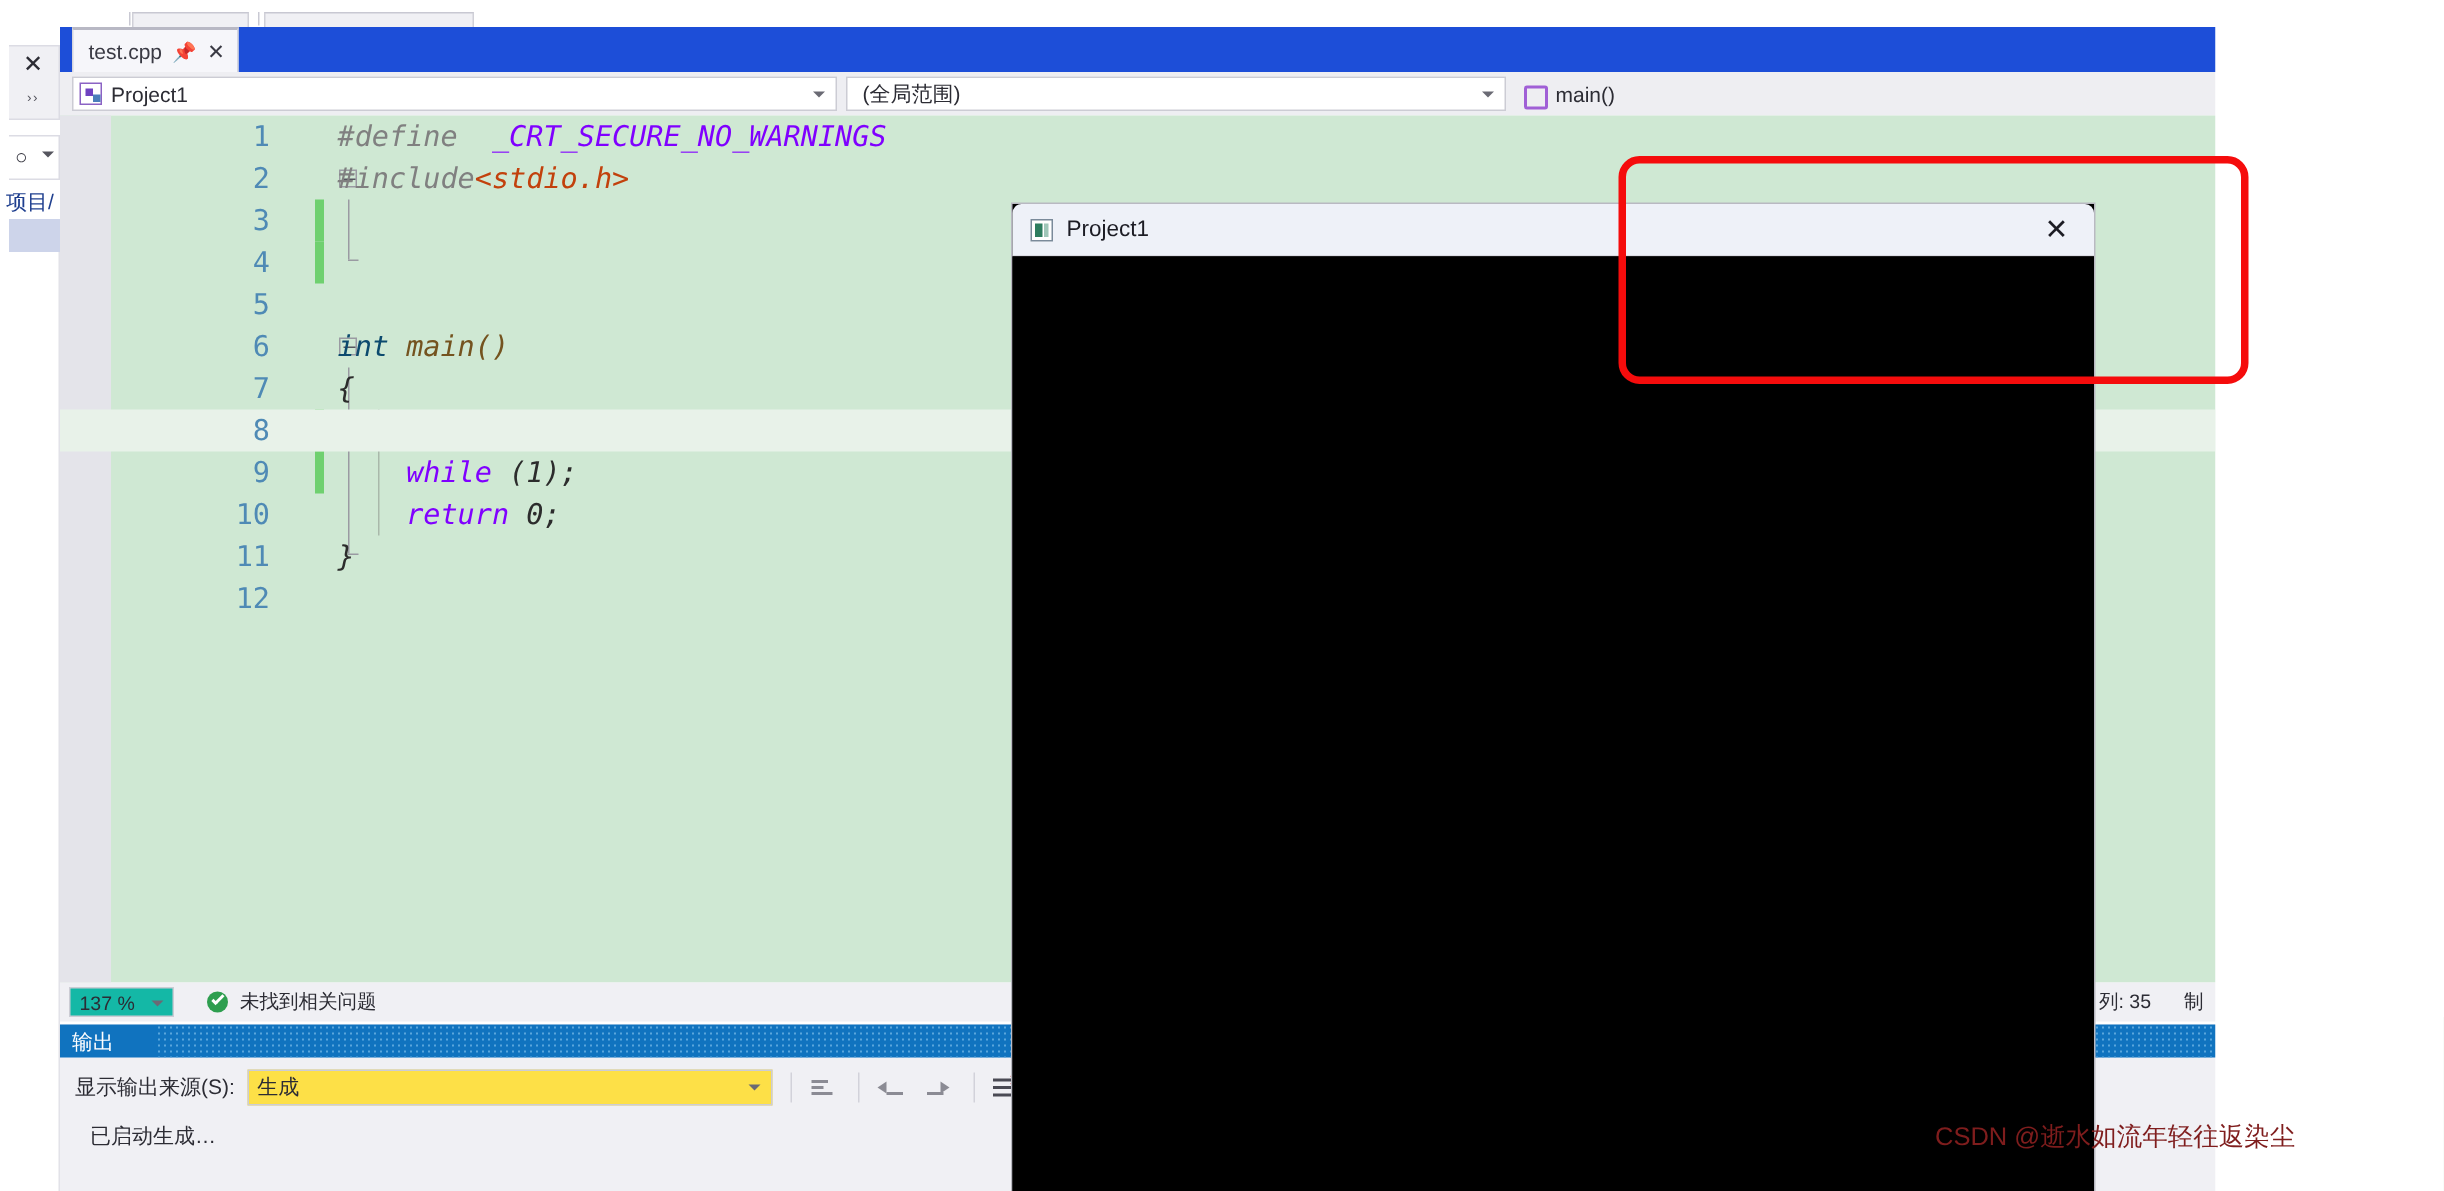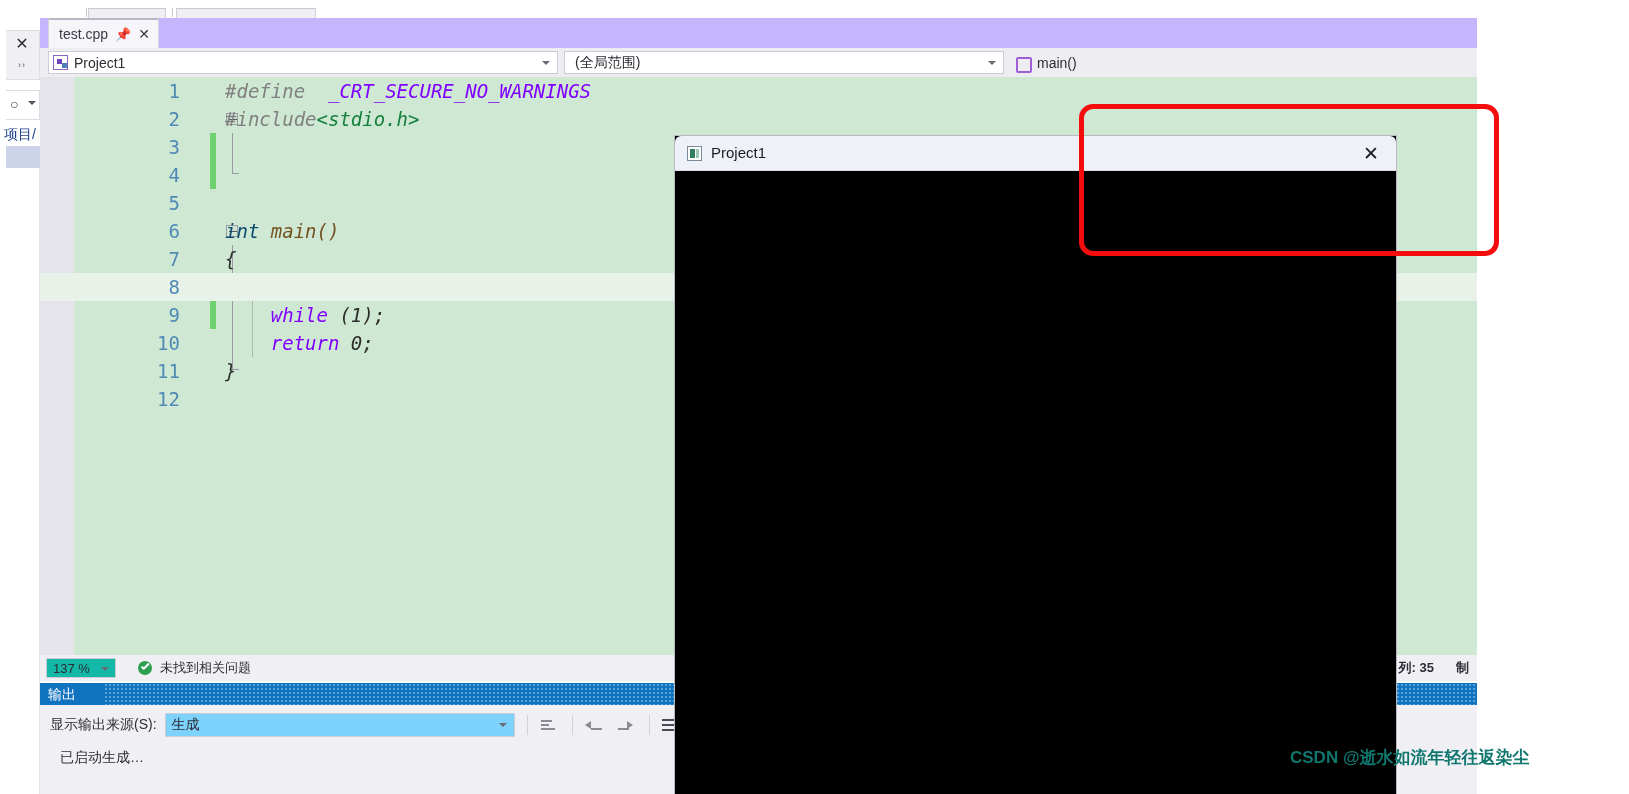--- a/index.html
+++ b/index.html
@@ -31,21 +31,21 @@
   .rail-combo { position: absolute; left: 10px; top: 78px; font-size: 14px; color: #3a3a44; }
   .rail-caret { position: absolute; left: 28px; top: 83px; width: 0; height: 0;
                 border-left: 4px solid transparent; border-right: 4px solid transparent;
                 border-top: 4px solid #55555e; }
   .rail-text { position: absolute; left: 4px; top: 108px; font-size: 14px; color: #1f3f8f; white-space: nowrap; }
   .rail-sel { position: absolute; left: 6px; top: 128px; width: 34px; height: 22px; background: #cdd4ea; }
   .rail-rest { position: absolute; left: 6px; top: 150px; width: 34px; height: 644px;
                background: #ffffff; border-right: 1px solid #e2e2e8; }
 
   
-  .tabrow { position: absolute; left: 40px; top: 18px; width: 1437px; height: 30px; background: #c4b5fd; }
+  .tabrow { position: absolute; left: 40px; top: 18px; width: 1437px; height: 30px; background: #1d4ed8; }
   .tab { position: absolute; left: 8px; top: 0px; height: 30px; background: #f6f6fa;
          border: 1px solid #d6d6de; border-bottom: none; border-top: 2px solid #b8b8c4;
          display: flex; align-items: center; padding: 0 8px 0 10px; gap: 7px; }
   .tab-label { font-size: 14px; color: #3a3a44; white-space: nowrap; }
   .tab-pin { font-size: 13px; color: #55555e; line-height: 1; }
   .tab-close { font-size: 14px; color: #3a3a44; line-height: 1; }
 
   
   .navbar { position: absolute; left: 40px; top: 48px; width: 1437px; height: 29px;
             background: #eeeef2; display: flex; align-items: center; }
@@ -82,54 +82,54 @@
   .chg-bar { position: absolute; left: 170px; width: 6px; height: 28px; background: #6fd06f; }
   .fold-box { position: absolute; left: 186px; top: 8px; width: 12px; height: 12px;
               border: 1px solid #9a9aa2; background: #cfe8d3; }
   .fold-box::before { content:""; position: absolute; left: 2px; top: 5px; width: 8px; height: 1px; background: #55555e; }
   .fold-line { position: absolute; left: 192px; width: 1px; background: #9a9aa2; }
   .fold-foot { position: absolute; width: 7px; height: 1px; background: #9a9aa2; left: 192px; }
   .ind-guide { position: absolute; width: 1px; background: #a9b8aa; }
 
   .k-pre   { color: #808080; }  
   .k-macro { color: #8000ff; }  
-  .k-str   { color: #15803d; }  
+  .k-str   { color: #c2410c; }  
   .k-key   { color: #0c4a6e; }  
   .k-kw2   { color: #8000ff; }  
   .k-fn    { color: #74531f; }  
   .k-plain { color: #2c2c2c; }
 
   
   .ed-status { position: absolute; left: 40px; top: 655px; width: 1437px; height: 26px;
                background: #f0f0f4; display: flex; align-items: center; }
   .zoom-box { margin-left: 6px; width: 70px; height: 20px; background: #14b8a6; border: 1px solid #ccccd4;
               display: flex; align-items: center; position: relative; }
   .zoom-txt { font-size: 13px; color: #2c2c34; margin-left: 6px; }
   .zoom-arrow { position: absolute; right: 6px; top: 8px; width: 0; height: 0;
                 border-left: 4px solid transparent; border-right: 4px solid transparent;
                 border-top: 4px solid #6a6a74; }
   .ok-ico { margin-left: 22px; width: 14px; height: 14px; border-radius: 50%; background: #2e9e4f; position: relative; }
   .ok-ico::after { content:""; position: absolute; left: 3px; top: 6px; width: 4px; height: 2px;
                    background: #fff; transform: rotate(45deg); }
   .ok-ico::before { content:""; position: absolute; left: 5px; top: 4px; width: 7px; height: 2px;
                     background: #fff; transform: rotate(-45deg); }
   .ok-txt { font-size: 13px; color: #2c2c34; margin-left: 8px; }
-  .st-right { position: absolute; right: 8px; display: flex; align-items: center; gap: 22px; font-weight: bold; }
+  .st-right { position: absolute; right: 8px; display: flex; align-items: center; gap: 22px; }
   .st-right span { font-size: 13px; color: #2c2c34; white-space: nowrap; }
 
   
   .outpanel { position: absolute; left: 40px; top: 683px; width: 1437px; height: 111px; background: #f0f0f4; }
   .out-head { position: absolute; left: 0; top: 0; width: 1437px; height: 22px; background: #1073bf; }
   .out-title { position: absolute; left: 8px; top: 3px; font-size: 14px; color: #ffffff; }
   .out-dots { position: absolute; left: 64px; top: 0; right: 0; height: 22px;
               background-image: radial-gradient(#5aa6dc 1px, transparent 1px);
               background-size: 4px 4px; }
   .out-toolbar { position: absolute; left: 0; top: 22px; width: 1437px; height: 40px; display: flex; align-items: center; }
   .out-lbl { margin-left: 10px; font-size: 14px; color: #2c2c34; white-space: nowrap; }
-  .out-combo { margin-left: 8px; width: 350px; height: 24px; background: #7dd3fc; border: 1px solid #ccccd4;
+  .out-combo { margin-left: 8px; width: 350px; height: 24px; background: #fde047; border: 1px solid #ccccd4;
                display: flex; align-items: center; position: relative; }
   .out-combo-txt { font-size: 14px; color: #2c2c34; margin-left: 6px; }
   .out-sep { margin-left: 12px; width: 1px; height: 20px; background: #d2d2da; }
   .out-btn { margin-left: 10px; width: 22px; height: 20px; position: relative; }
   .out-line { position: absolute; left: 20px; top: 66px; font-size: 14px; color: #2c2c34; }
 
   
   .g-bar { position: absolute; background: #8b8b94; height: 2px; }
   .g-arrow { position: absolute; width: 0; height: 0; border-top: 4px solid transparent;
              border-bottom: 4px solid transparent; }
@@ -149,21 +149,21 @@
   .proj-close { position: absolute; right: 8px; top: 6px; width: 34px; height: 24px;
                 font-size: 19px; color: #1c1c24; text-align: center; line-height: 24px; }
   .proj-canvas { position: absolute; left: 0; top: 35px; width: 721px; height: 623px; background: #000000; }
 
   
   .annot { position: absolute; left: 1079px; top: 104px; width: 420px; height: 152px;
            border: 5px solid #f50c0c; border-radius: 14px; pointer-events: none; }
 
   
   .watermark { position: absolute; left: 1290px; top: 746px; font-size: 17px;
-               color: #0f766e; white-space: nowrap; font-weight: bold; }
+               color: #7f1d1d; white-space: nowrap; }
 
   
   .right-pad { position: absolute; left: 1477px; top: 0; width: 152px; height: 794px; background: #ffffff; }
 </style>
 </head>
 <body>
 
 <div id="root">
 
   <div class="top-strip">

